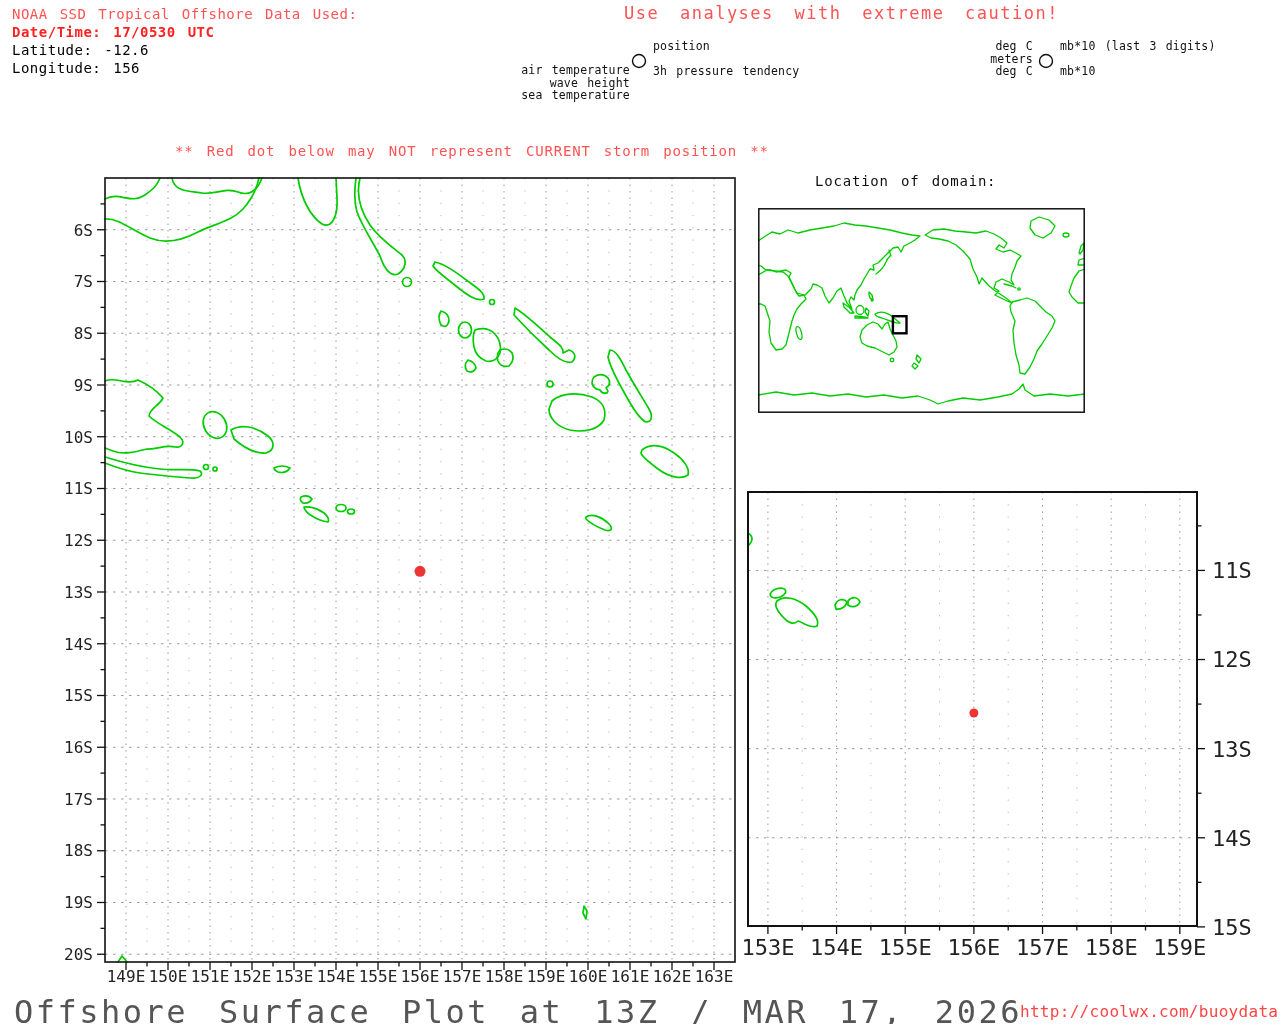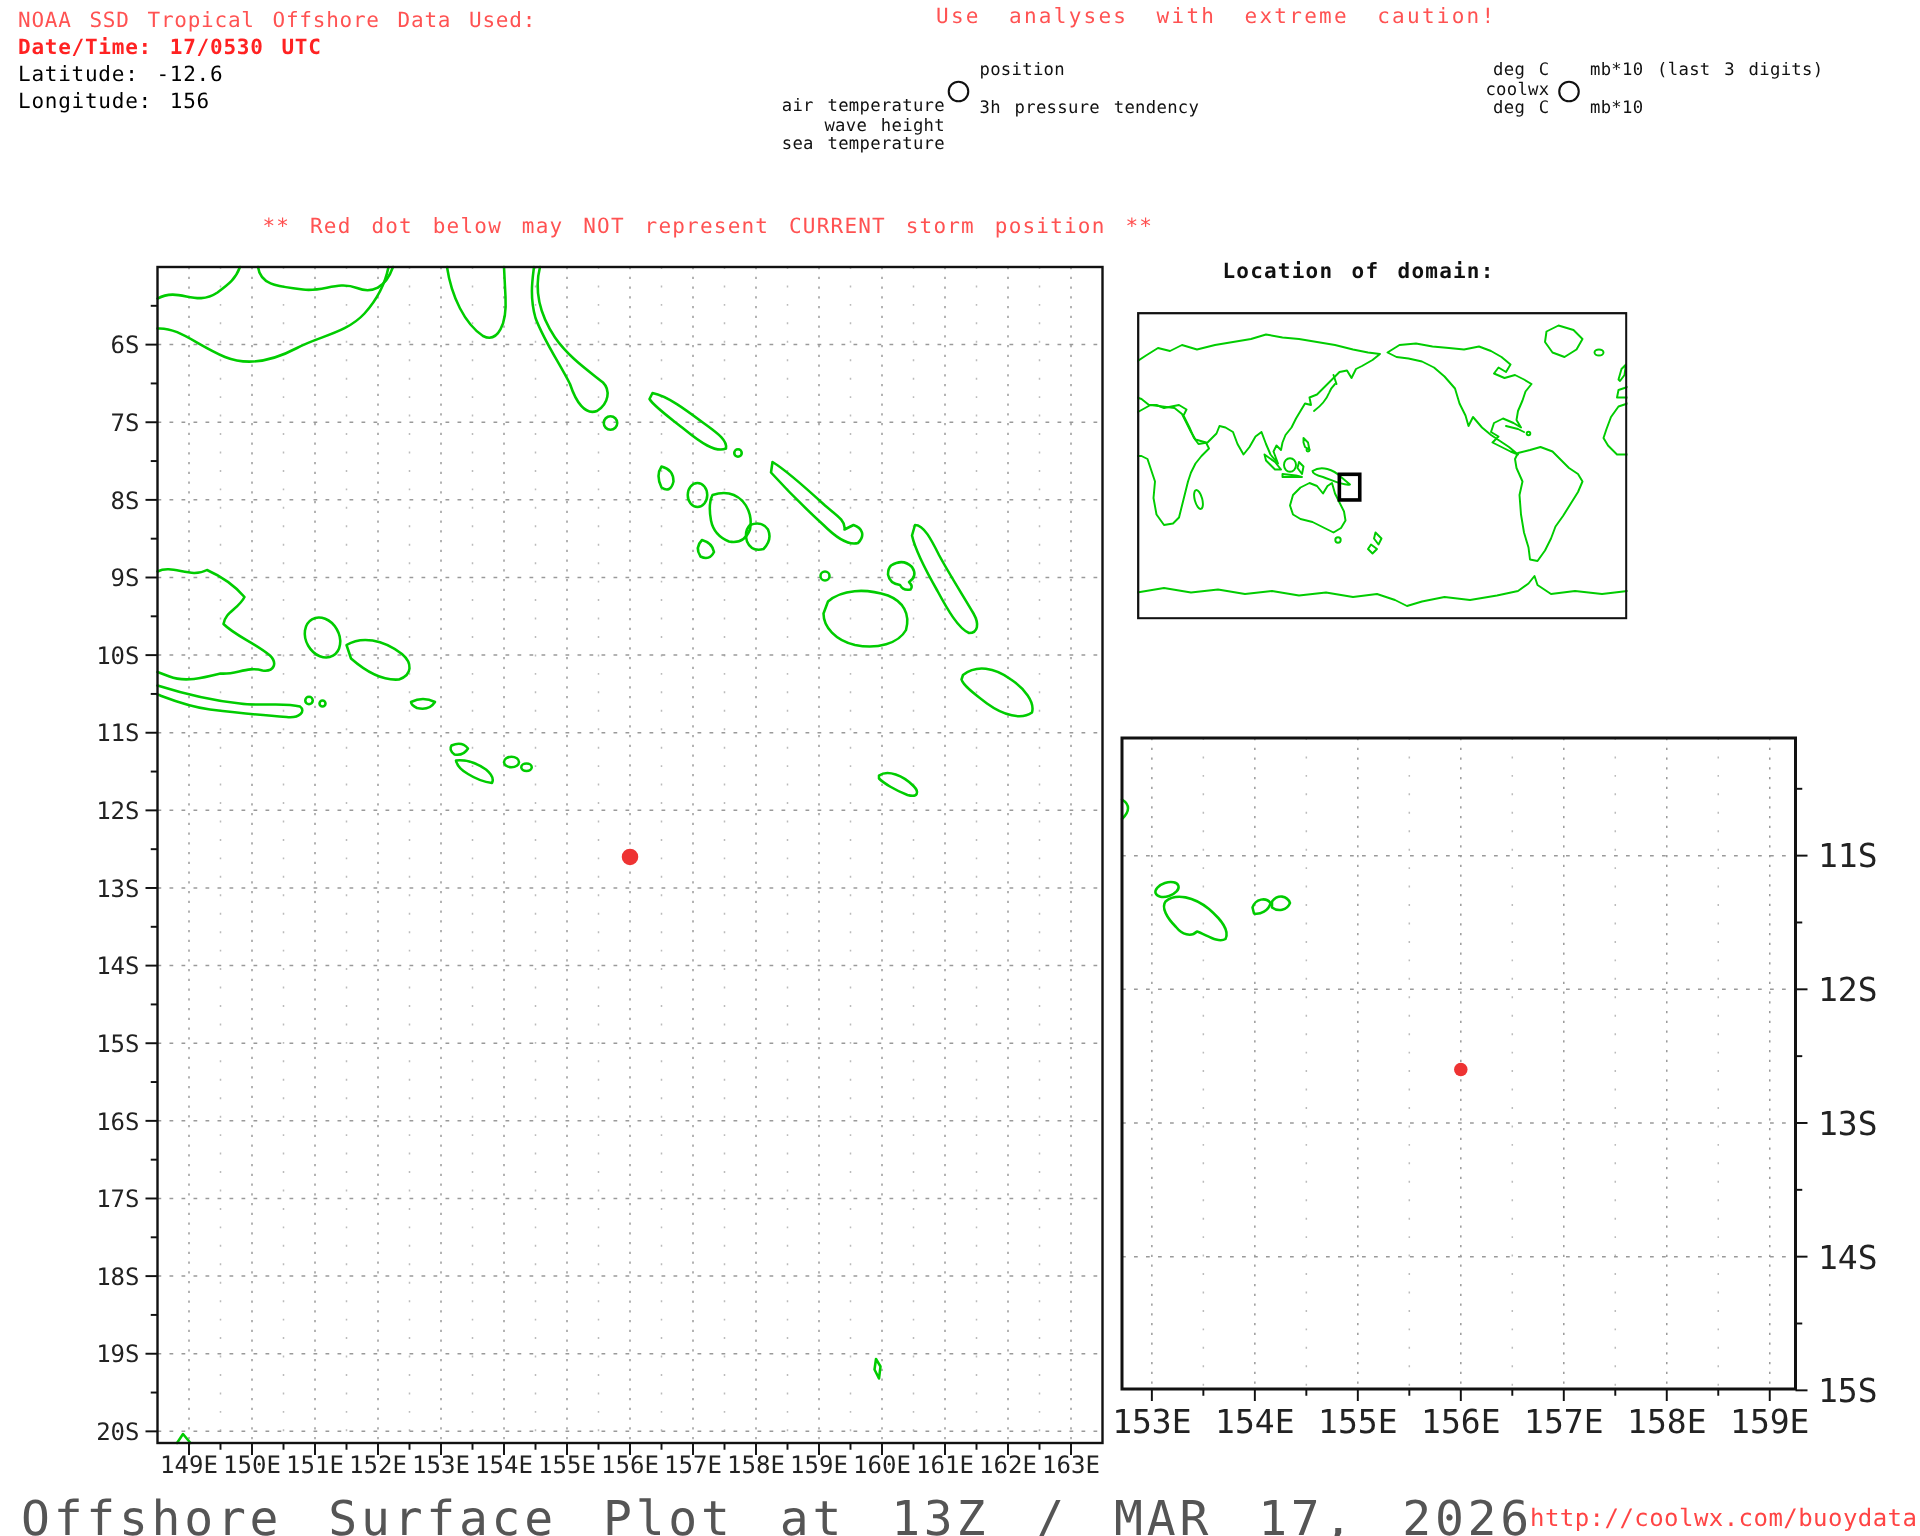--- a/index.html
+++ b/index.html
@@ -10,23 +10,23 @@
     --grid:#9A9A9A;
   }
   html,body{margin:0;padding:0;background:#ffffff;}
   #canvas{position:relative;width:1280px;height:1024px;background:#ffffff;overflow:hidden;
           font-family:"DejaVu Sans Mono","Liberation Mono",monospace;}
   .abs{position:absolute;}
   .salmon{color:var(--salmon);}
   .dtred{color:var(--dtred);font-weight:bold;}
   .infoline{font-size:14px;line-height:18px;letter-spacing:0.5px;word-spacing:3px;white-space:pre;}
   .legend-small{font-size:11.5px;line-height:12.5px;letter-spacing:0.2px;word-spacing:2px;white-space:pre;color:#111;}
-  .caution{font-size:14px;letter-spacing:1.5px;word-spacing:9px;white-space:pre;}
+  .caution{font-size:17px;letter-spacing:1.5px;word-spacing:9px;white-space:pre;}
   .warning{font-size:14px;letter-spacing:0.8px;word-spacing:4px;white-space:pre;}
-  .loc-title{font-size:14px;letter-spacing:0.8px;word-spacing:3px;color:#111;white-space:pre;font-weight:bold;}
+  .loc-title{font-size:14px;letter-spacing:0.8px;word-spacing:3px;color:#111;white-space:pre;}
   .footer-title{font-size:32px;letter-spacing:2.5px;word-spacing:9px;color:#555;white-space:pre;}
   .footer-url{font-size:16px;letter-spacing:0.3px;color:#ff4444;white-space:pre;margin-left:12px;}
   svg{overflow:visible;}
   .mapborder{fill:none;stroke:#111;stroke-width:1.6;}
   .worldborder{fill:none;stroke:#111;stroke-width:1.5;}
   .coast{fill:none;stroke:var(--green);stroke-width:1.7;stroke-linejoin:round;stroke-linecap:round;}
   .wcoast{fill:none;stroke:var(--green);stroke-width:1.3;stroke-linejoin:round;stroke-linecap:round;}
   .gmaj{stroke:var(--grid);stroke-width:1;stroke-dasharray:1.5,5;}
   .gmin{stroke:#bbbbbb;stroke-width:1;stroke-dasharray:1.3,11;}
   .gmajh{stroke:var(--grid);stroke-width:1;stroke-dasharray:2.5,5.5;}
@@ -59,21 +59,21 @@
     <circle class="legcircle" cx="9" cy="9" r="6.5"></circle>
   </svg>
   <div class="abs" style="left:653px;top:40px;">
     <div class="legend-small">position</div>
     <div class="legend-small">&nbsp;</div>
     <div class="legend-small">3h pressure tendency</div>
   </div>
 
   <div class="abs" style="left:880px;top:40px;width:153px;text-align:right;">
     <div class="legend-small">deg C</div>
-    <div class="legend-small">coolwx</div>
+    <div class="legend-small">meters</div>
     <div class="legend-small">deg C</div>
   </div>
   <svg class="abs" style="left:1037px;top:52px;" width="20" height="20">
     <circle class="legcircle" cx="9" cy="9" r="6.5"></circle>
   </svg>
   <div class="abs" style="left:1060px;top:40px;">
     <div class="legend-small">mb*10 (last 3 digits)</div>
     <div class="legend-small">&nbsp;</div>
     <div class="legend-small">mb*10</div>
   </div>

